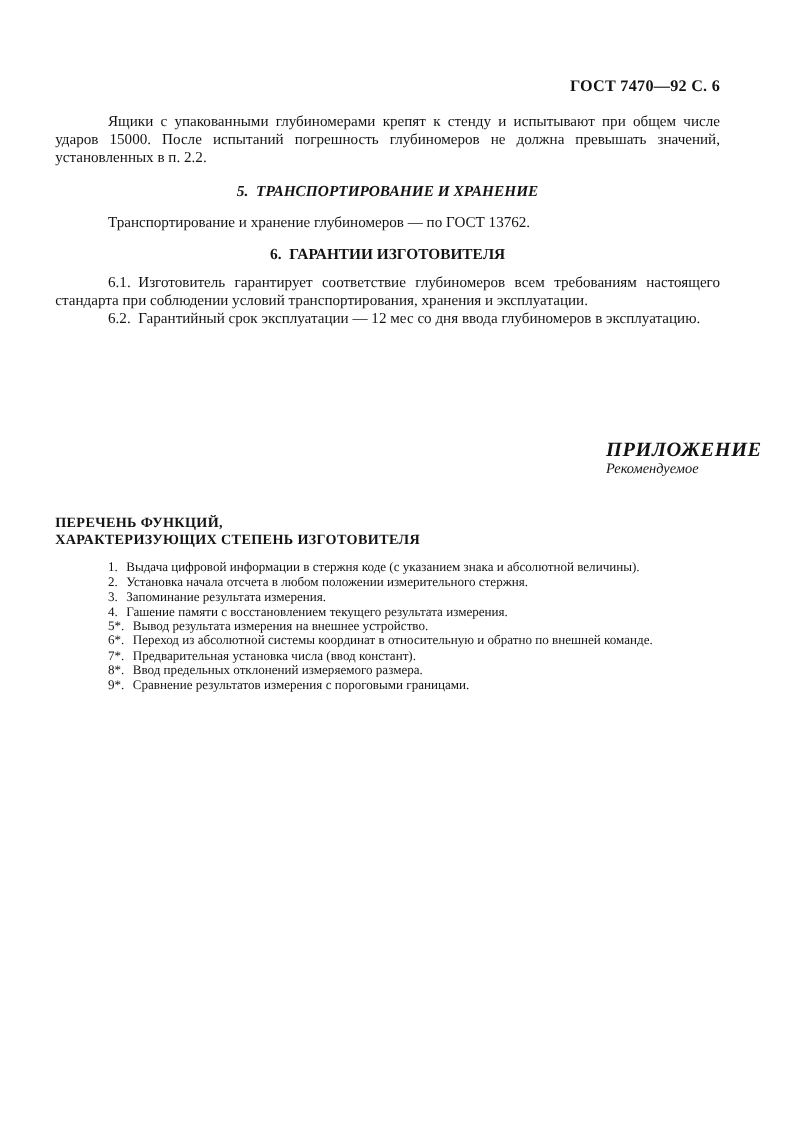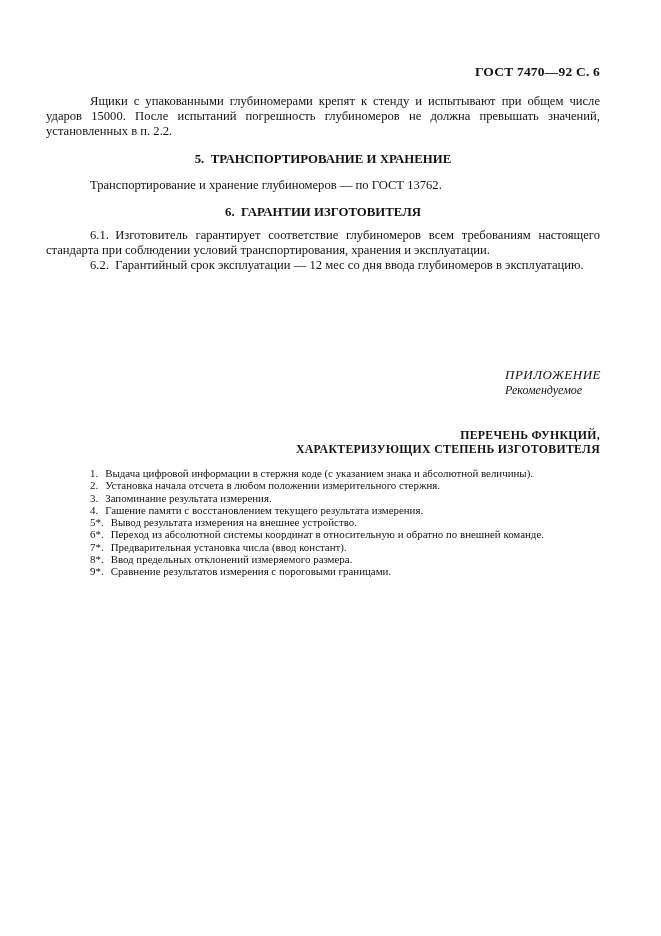--- a/index.html
+++ b/index.html
@@ -32,46 +32,46 @@
     margin: 0;
   }
   p.intro { margin-top: 14px; }
   h2.section-heading {
     font-size: 12.8px;
     line-height: 15px;
     font-weight: bold;
     text-align: center;
     margin: 0;
   }
-  h2.s5 { margin-top: 13px; }
+  h2.s5 { margin-top: 13px; font-style: italic; }
   p.p5 { margin-top: 11px; }
   h2.s6 { margin-top: 12px; }
   p.p61 { margin-top: 8px; }
   p.p62 { margin-top: 0; }
   .appendix-label {
     margin-top: 94px;
     margin-left: 459px;
     display: flex;
     flex-direction: column;
     align-items: flex-start;
     font-style: italic;
   }
   .appendix-label .label-main {
-    font-size: 13px;
+    font-size: 17px;
     line-height: 16px;
-    font-weight: 400;
+    font-weight: 700;
     letter-spacing: 0.5px;
   }
   .appendix-label .label-sub {
     font-size: 12px;
     line-height: 14px;
   }
   .appendix-title {
     margin: 31px 0 0;
-    text-align: right;
+    text-align: left;
     font-weight: bold;
     font-size: 11.8px;
     line-height: 14px;
     letter-spacing: 0.3px;
   }
   .func-list {
     margin: 11px 0 0;
     padding-left: 44px;
     font-size: 10.9px;
     line-height: 12.3px;

